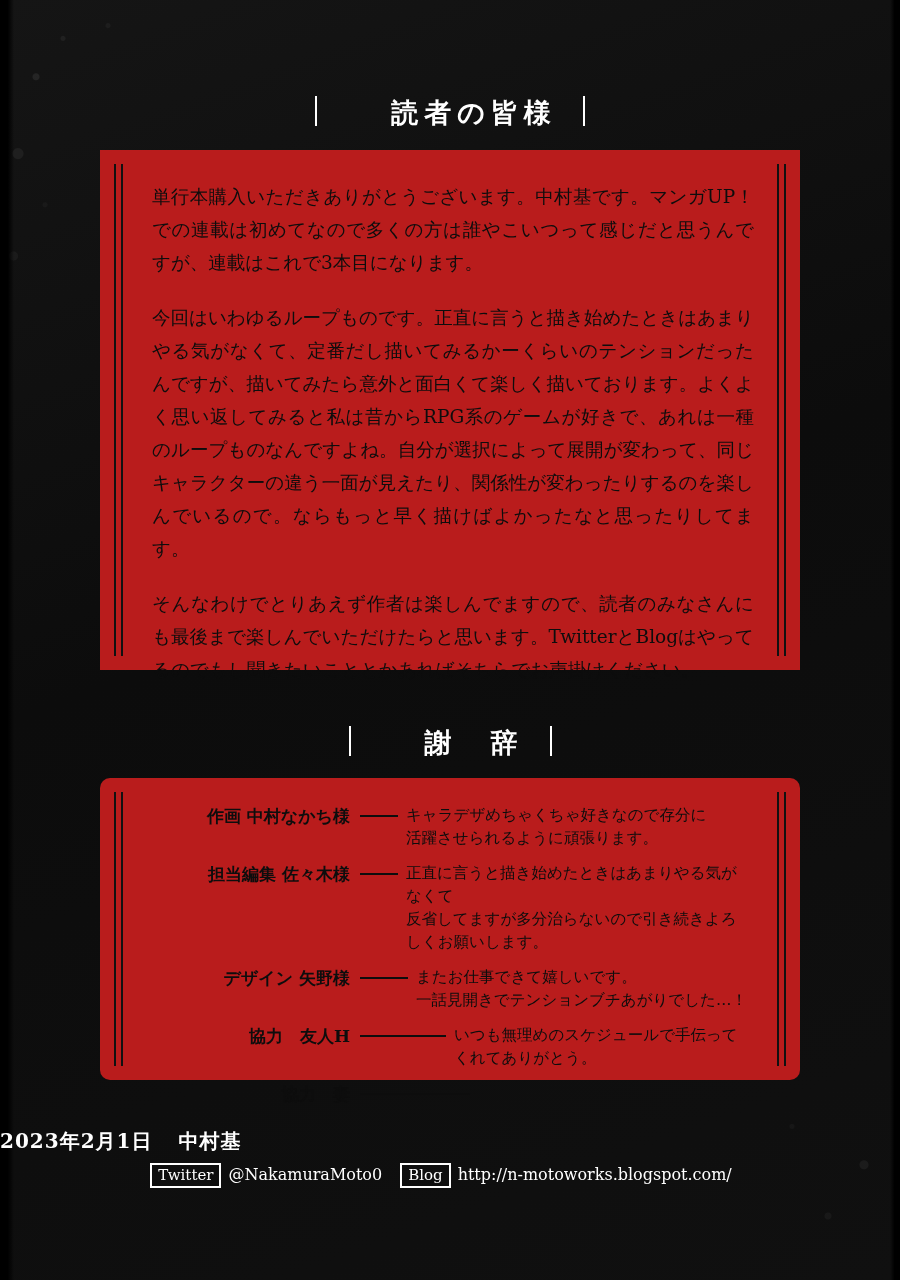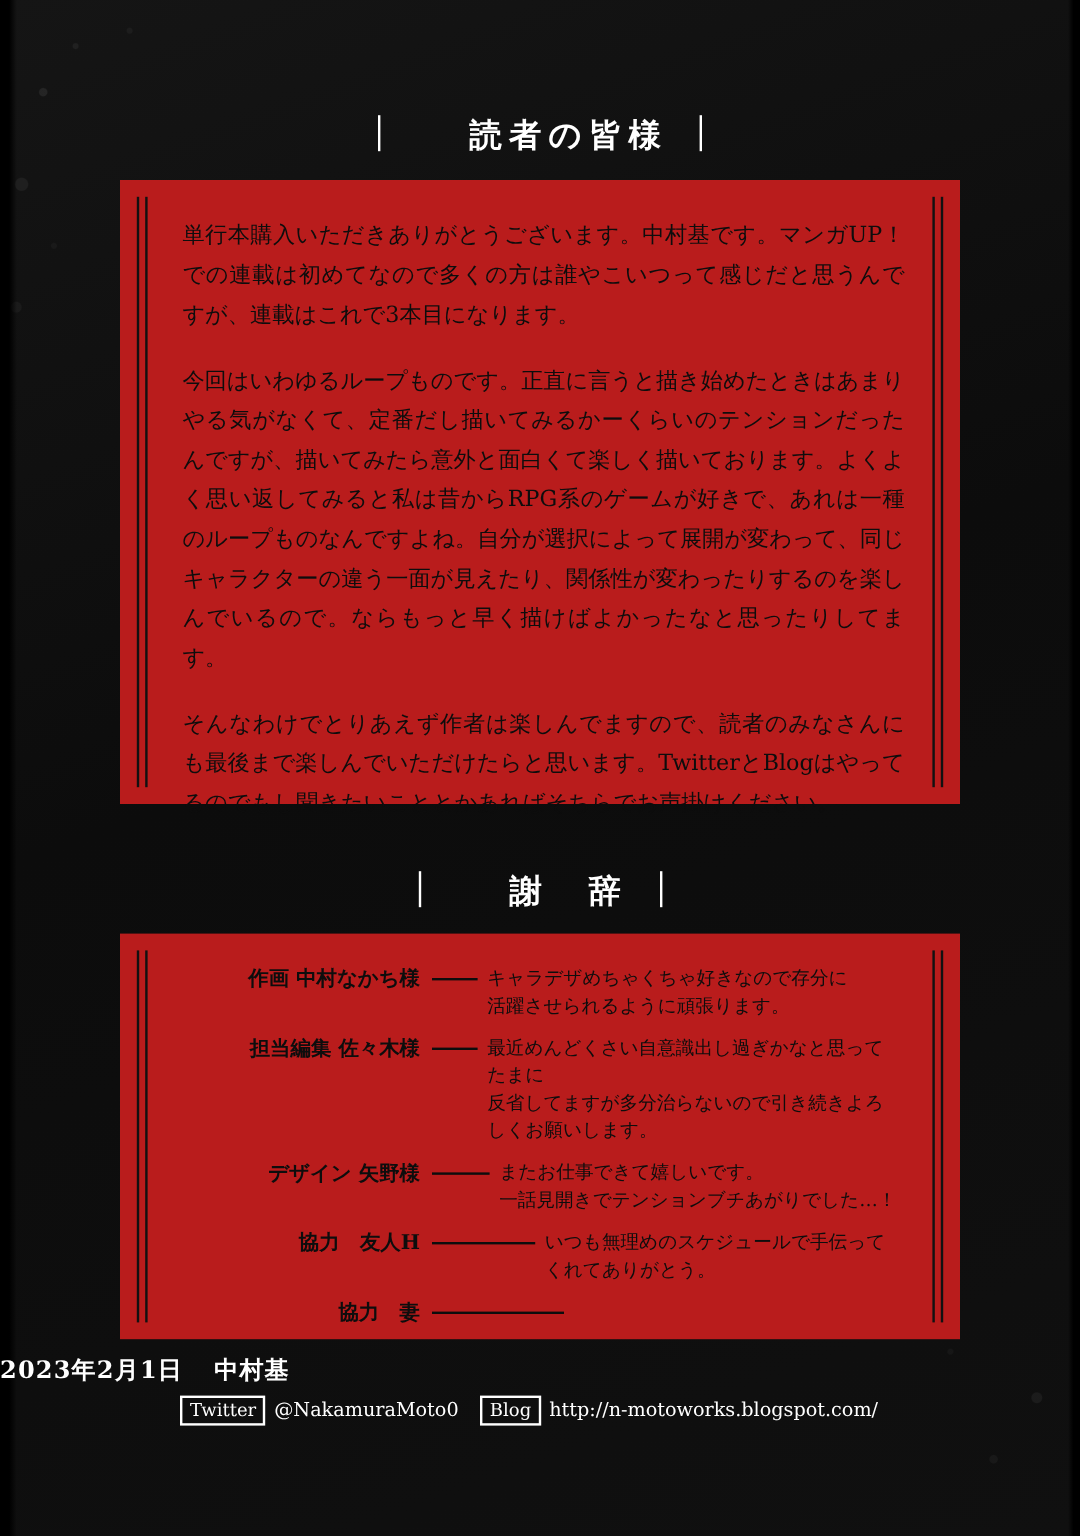--- a/index.html
+++ b/index.html
@@ -204,21 +204,21 @@
       <p>単行本購入いただきありがとうございます。中村基です。マンガUP！での連載は初めてなので多くの方は誰やこいつって感じだと思うんですが、連載はこれで3本目になります。</p>
       <p>今回はいわゆるループものです。正直に言うと描き始めたときはあまりやる気がなくて、定番だし描いてみるかーくらいのテンションだったんですが、描いてみたら意外と面白くて楽しく描いております。よくよく思い返してみると私は昔からRPG系のゲームが好きで、あれは一種のループものなんですよね。自分が選択によって展開が変わって、同じキャラクターの違う一面が見えたり、関係性が変わったりするのを楽しんでいるので。ならもっと早く描けばよかったなと思ったりしてます。</p>
       <p>そんなわけでとりあえず作者は楽しんでますので、読者のみなさんにも最後まで楽しんでいただけたらと思います。TwitterとBlogはやってるのでもし聞きたいこととかあればそちらでお声掛けください。</p>
     </div>
   </div>
 
   <div class="section-title" style="left:0; right:0; top:725px; position:absolute;">
     <span class="bar"></span><span class="txt">謝　辞</span><span class="bar"></span>
   </div>
 
-  <div class="panel" style="left:100px; top:778px; width:700px; height:338px;">
+  <div class="panel" style="left:100px; top:778px; width:700px; height:302px;border-radius:10px;">
     <div class="rule r1"></div>
     <div class="rule r2"></div>
     <div class="rule r3"></div>
     <div class="rule r4"></div>
 
     <div class="thanks">
 
       <div class="thanks-row">
         <div class="thanks-role">作画 中村なかち様</div>
         <div class="dash">
@@ -229,21 +229,21 @@
           <span>活躍させられるように頑張ります。</span>
         </div>
       </div>
 
       <div class="thanks-row">
         <div class="thanks-role">担当編集 佐々木様</div>
         <div class="dash">
             <i style="width:38px"></i>
           </div>
         <div class="thanks-msg">
-          <span>最近めんどくさい自意識出し過ぎかなと思ってたまに</span>
+          <span>正直に言うと描き始めたときはあまりやる気がなくて</span>
           <span>反省してますが多分治らないので引き続きよろしくお願いします。</span>
         </div>
       </div>
 
       <div class="thanks-row">
         <div class="thanks-role">デザイン 矢野様</div>
         <div class="dash">
             <i style="width:48px"></i>
           </div>
         <div class="thanks-msg">

